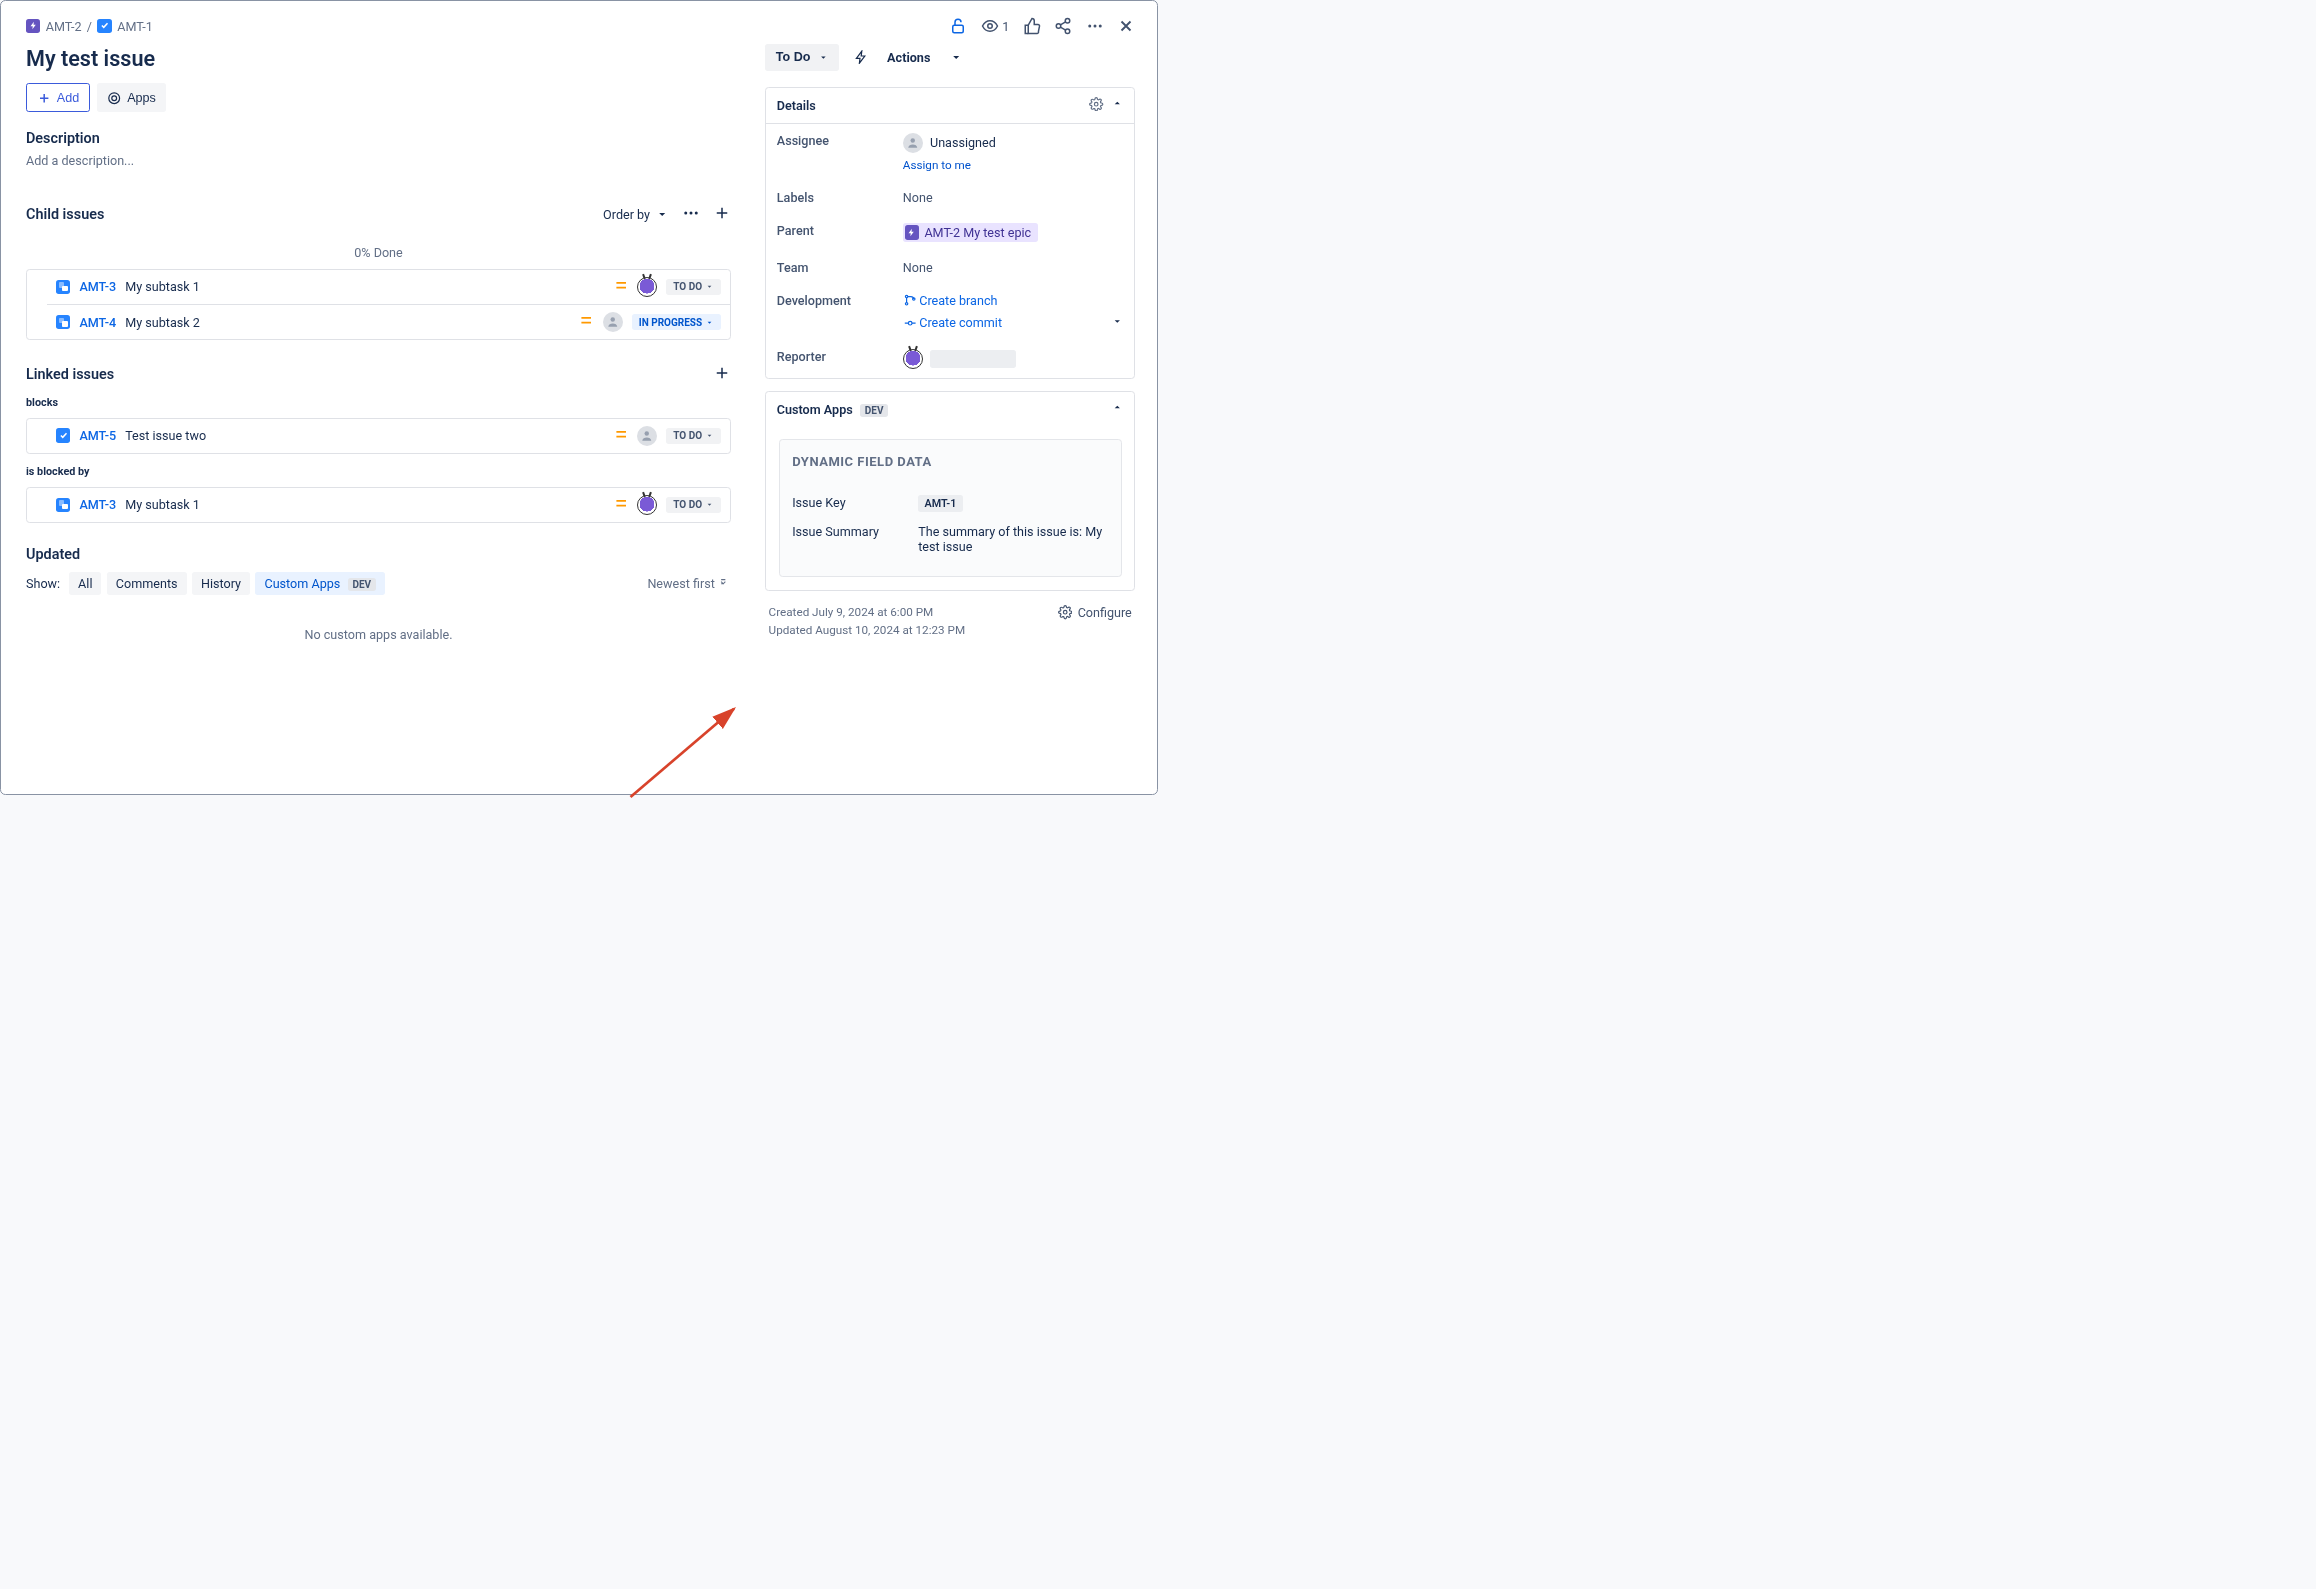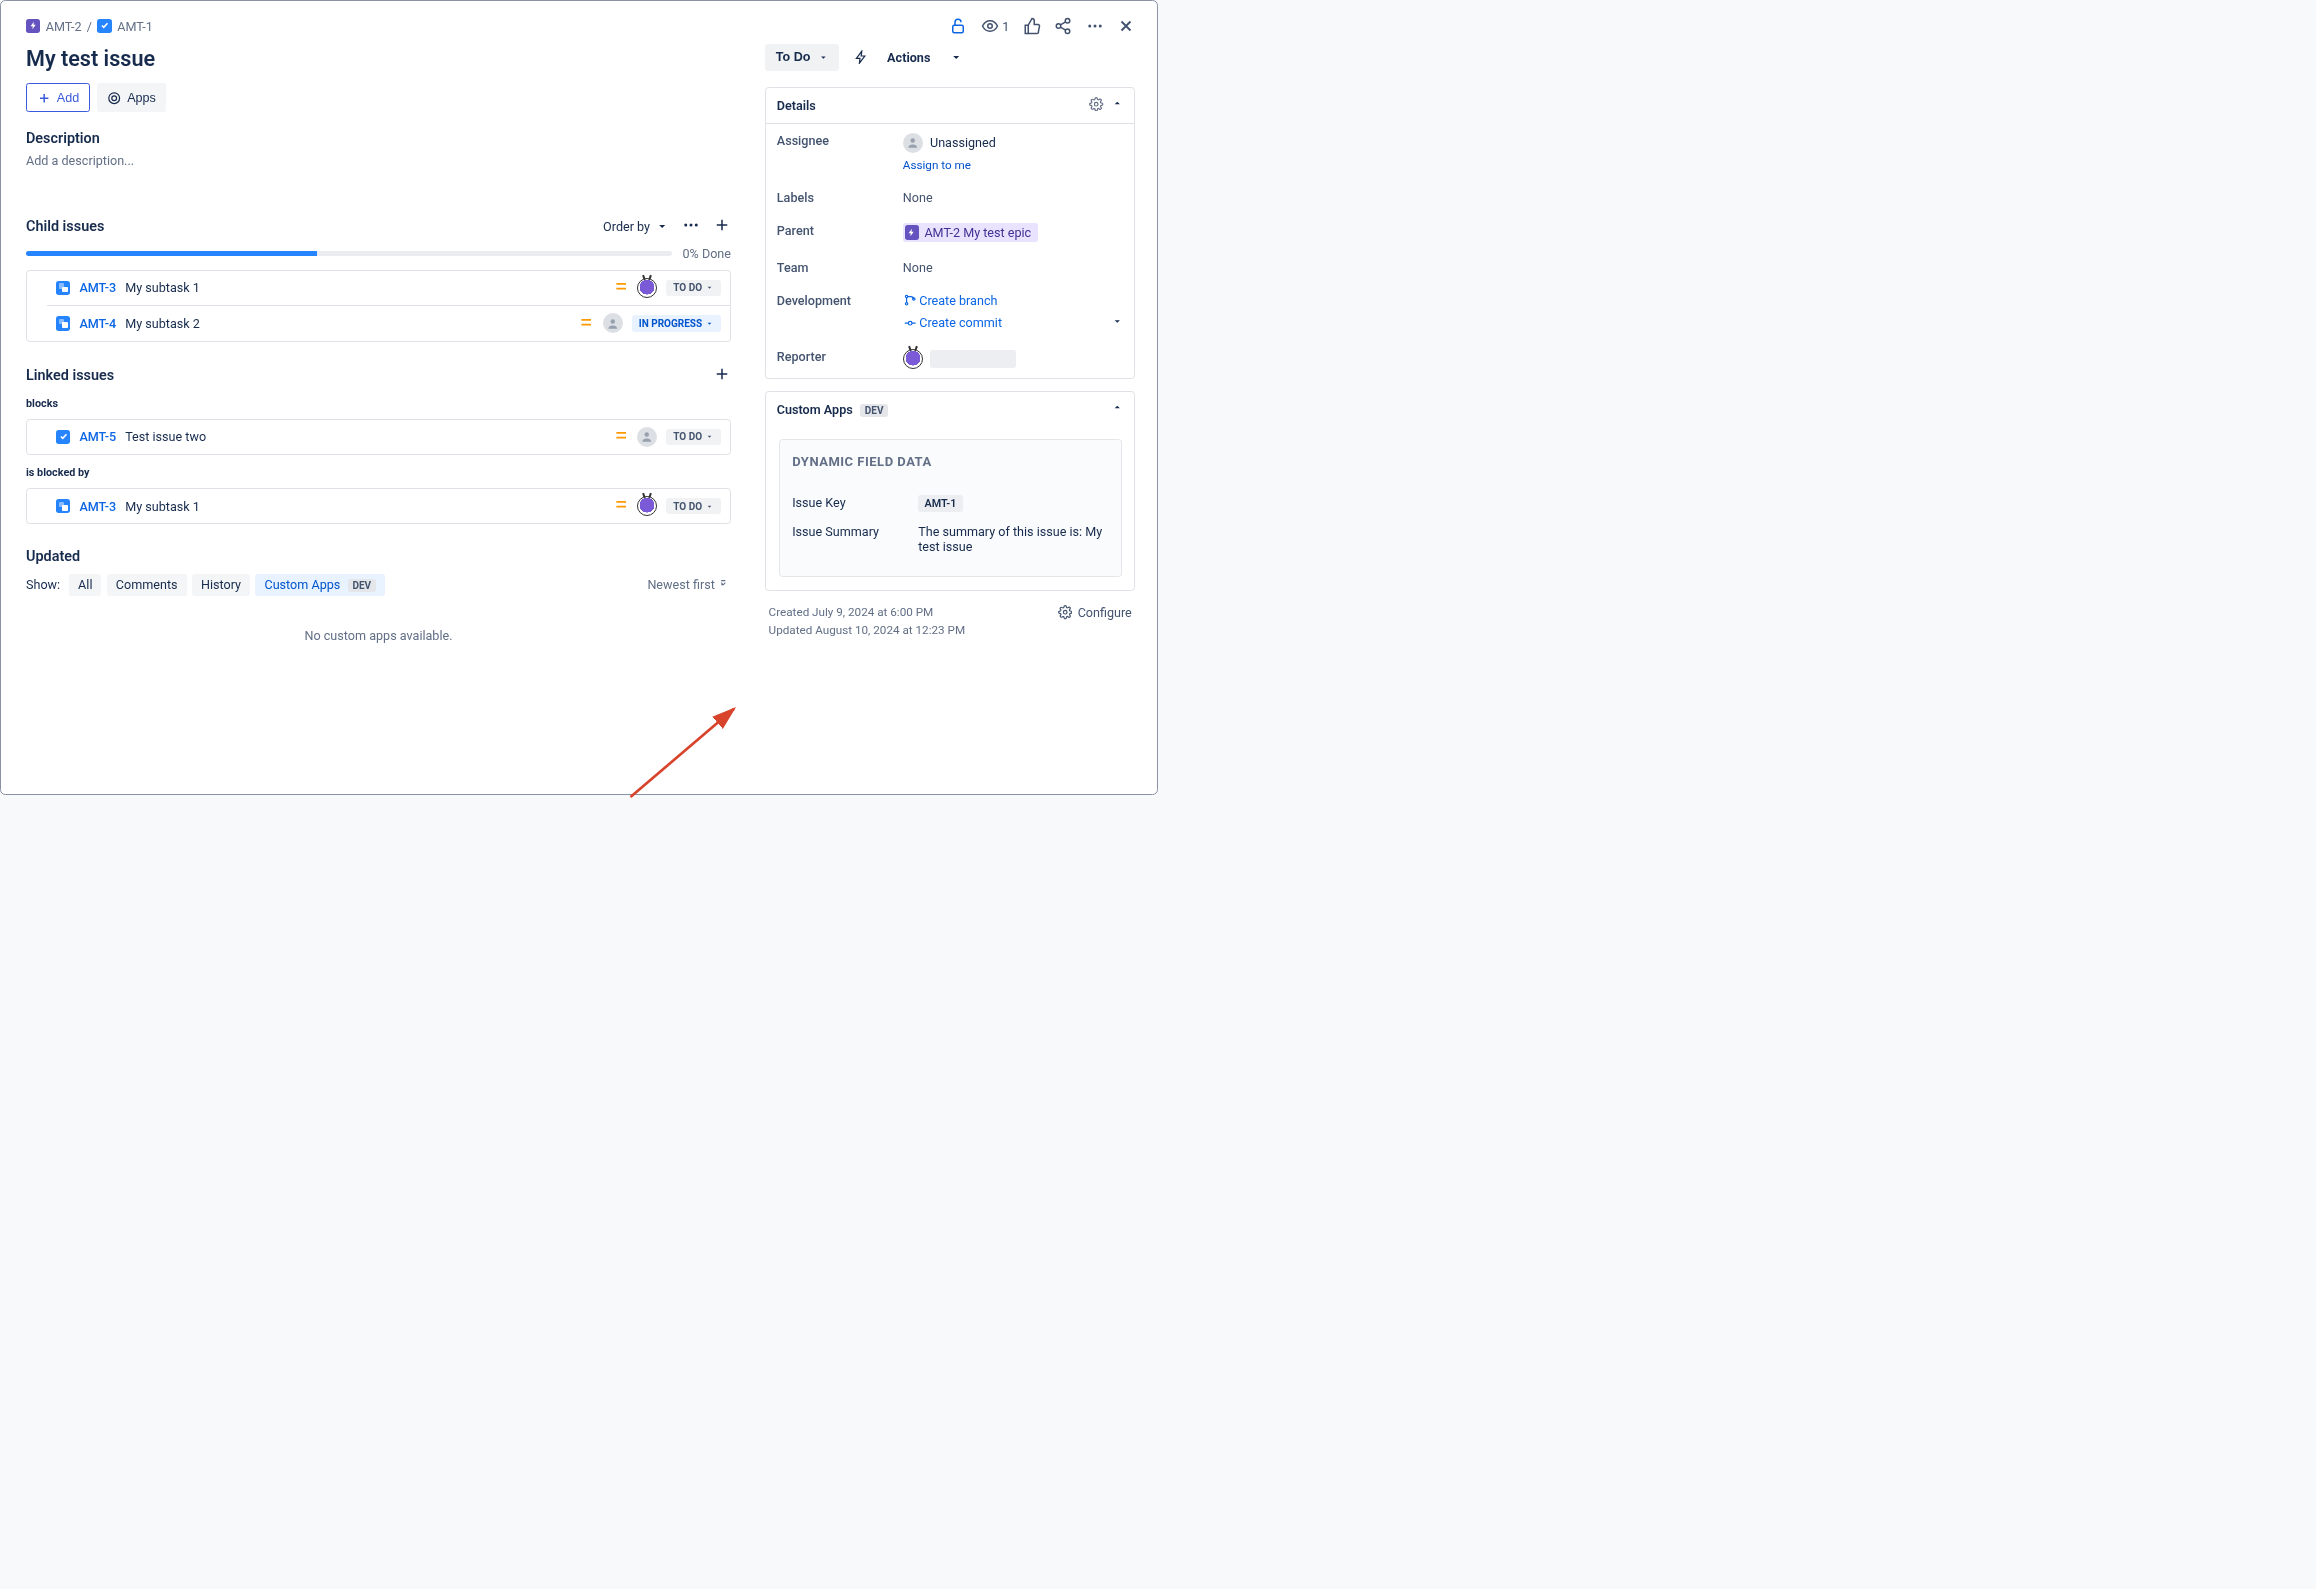--- a/index.html
+++ b/index.html
@@ -96,31 +96,31 @@
     display:inline-flex;align-items:center;gap:5.4px;
     background:var(--gray-bg);border:none;border-radius:2.7px;
     padding:6.3px 10px;font-size:12.6px;color:var(--text-primary);
     cursor:pointer;font-weight:500;
   }
   .btn svg{width:14.4px;height:14.4px;}
   .btn-add {background:#fff;border:1.8px solid #3b5bdb;color:#3b5bdb;}
   .btn-add svg{color:#3b5bdb;}
 
   .section-heading {font-size:14.4px;font-weight:600;margin:0 0 5.4px 0;}
-  .placeholder {color:var(--text-subtlest);font-size:12.6px;margin-bottom:48px;}
+  .placeholder {color:var(--text-subtlest);font-size:12.6px;margin-bottom:36px;}
 
   .child-header {display:flex;align-items:center;justify-content:space-between;margin-top:36px;}
   .child-header h2{font-size:14.4px;font-weight:600;margin:0;}
   .child-right{display:flex;align-items:center;gap:12.6px;}
   .orderby{display:flex;align-items:center;gap:5.4px;color:var(--text-primary);font-size:12.6px;cursor:pointer;}
   .orderby svg{width:14.4px;height:14.4px;}
   .meatballs{cursor:pointer;color:var(--text-primary);} .meatballs svg{width:18px;height:18px;}
   .plus{cursor:pointer;} .plus svg{width:18px;height:18px;}
 
-  .progress-wrap{margin-top:9px;display:flex;align-items:center;gap:10.8px;}
+  .progress-wrap{margin-top:9px;display:flex;align-items:center;gap:10.8px;flex-direction:column;}
   .progress{flex:1;height:5.4px;background:var(--gray-soft);border-radius:2.7px;overflow:hidden;}
   .progress-fill{height:100%;background:#2684ff;}
   .done-text{color:var(--text-subtlest);font-size:12.6px;white-space:nowrap;}
 
   .issue-list{margin-top:9px;border:0.9px solid var(--gray-border);border-radius:3.6px;padding-left:20px;}
   .issue-row{
     display:flex;align-items:center;gap:9px;
     padding:7.2px 9px;border-bottom:0.9px solid var(--gray-border);
   }
   .issue-row:last-child{border-bottom:none;}

